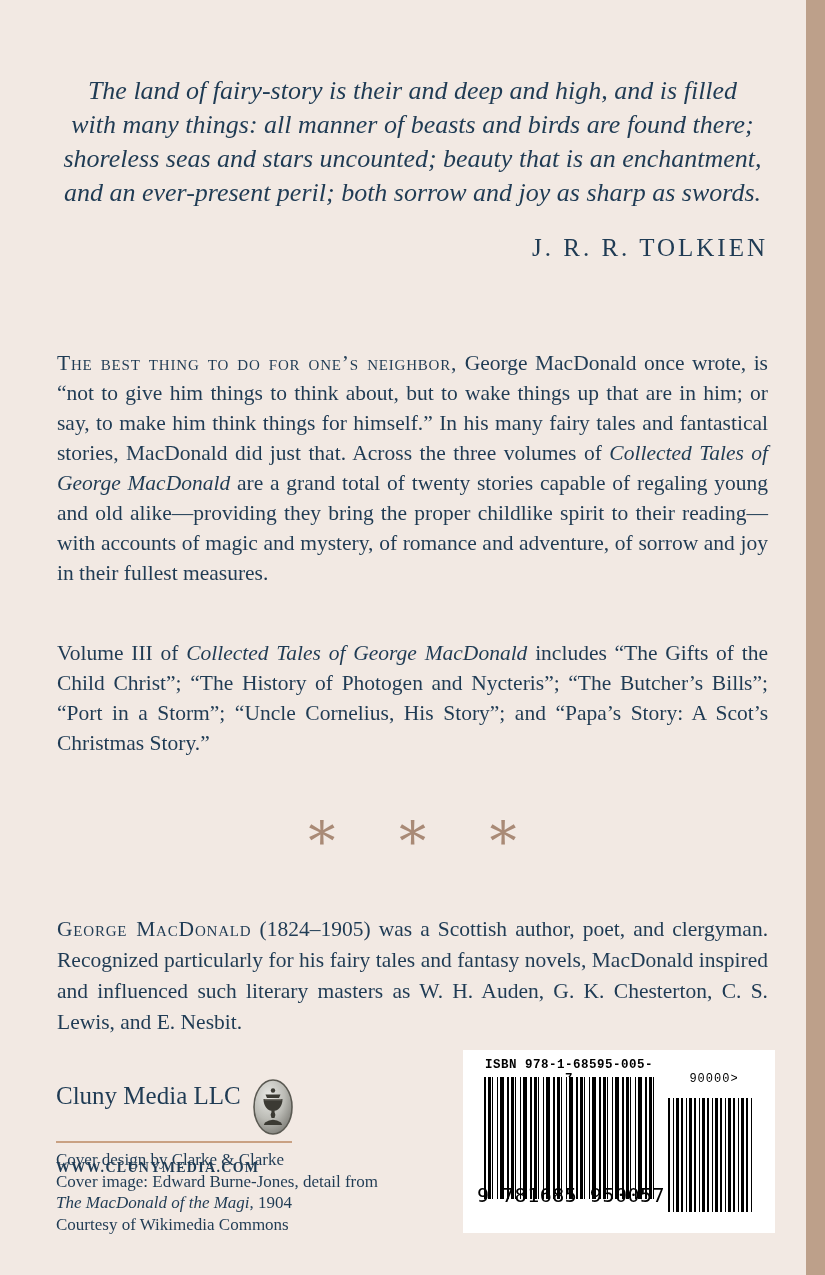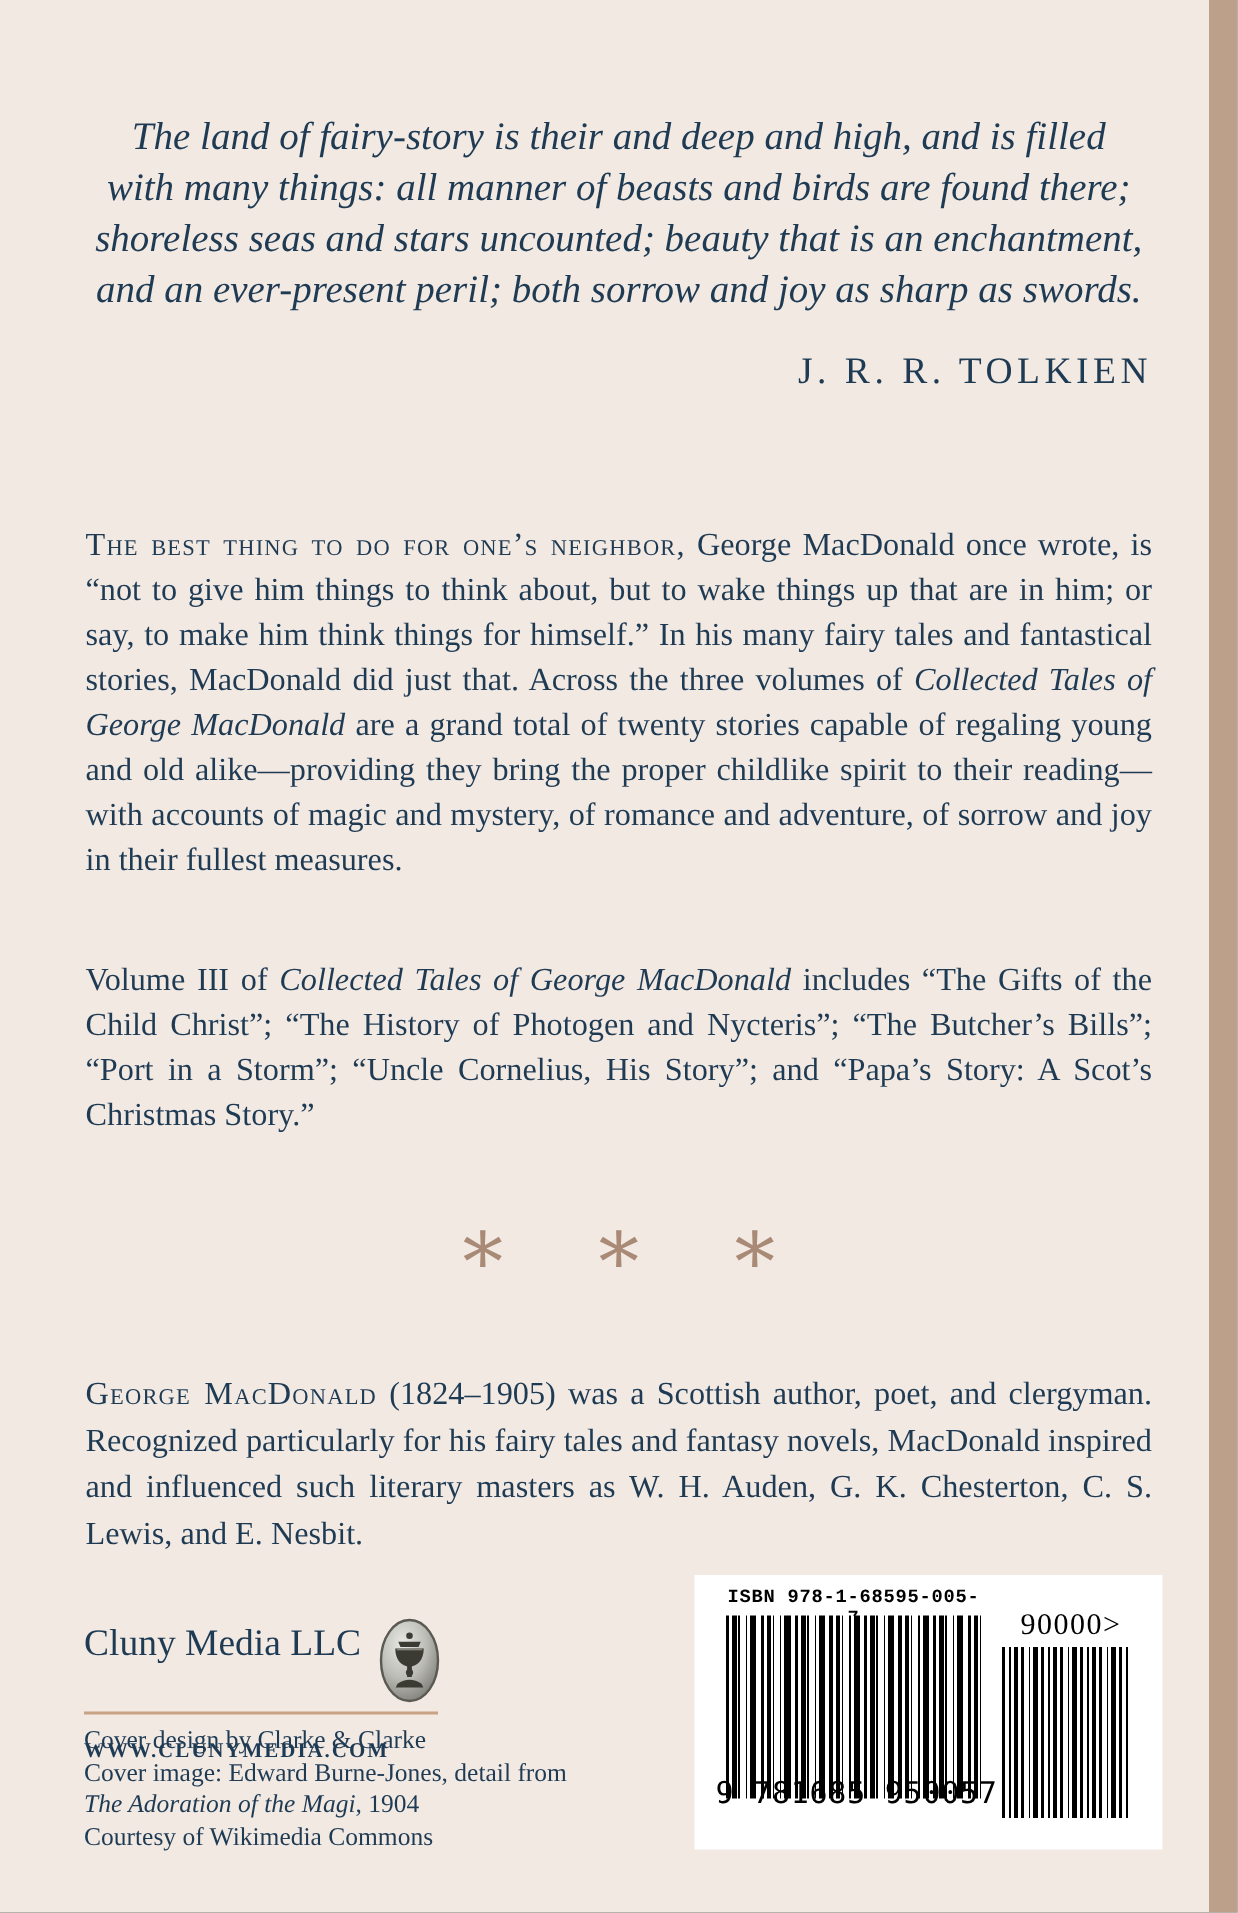--- a/index.html
+++ b/index.html
@@ -110,22 +110,22 @@
   }
   .main-digits {
     position:absolute; left:14px; top:133px; width:184px;
     font-family:"DejaVu Sans Mono", monospace;
     font-size:20px; letter-spacing:0.5px;
     white-space:nowrap;
   }
   .price-code {
     position:absolute; left:203px; top:22px; width:96px;
     text-align:center;
-    font-family:Liberation Serif, serif;
-    font-size:20px; letter-spacing:1px;
+    font-family:Liberation Mono, monospace;
+    font-size:12px; letter-spacing:1px;
   }
   .addon-bars {
     position:absolute; left:205px; top:48px;
     width:86px; height:114px;
     background:repeating-linear-gradient(90deg,
       #000 0px, #000 2px, #fff 2px, #fff 5px,
       #000 5px, #000 6px, #fff 6px, #fff 8px,
       #000 8px, #000 11px, #fff 11px, #fff 13px);
   }
 </style>
@@ -178,21 +178,21 @@
       </g>
       <path d="M12.5 21.8 h17" stroke="#8f8e86" stroke-width="0.8"></path>
     </svg>
   </div>
 
   <div class="rule"></div>
 
   <div class="credits">
     <div>Cover design by Clarke &amp; Clarke</div>
     <div>Cover image: Edward Burne-Jones, detail from</div>
-    <div><span class="it">The Adoration of the Magi</span><span>, 1904</span></div>
+    <div><span class="it">The MacDonald of the Magi</span><span>, 1904</span></div>
     <div>Courtesy of Wikimedia Commons</div>
   </div>
 
   <div class="barcode-box">
     <div class="isbn-label">ISBN 978-1-68595-005-7</div>
     <div class="main-bars"></div>
     <div class="main-digits">9 781685 950057</div>
     <div class="price-code">90000&gt;</div>
     <div class="addon-bars"></div>
   </div>

